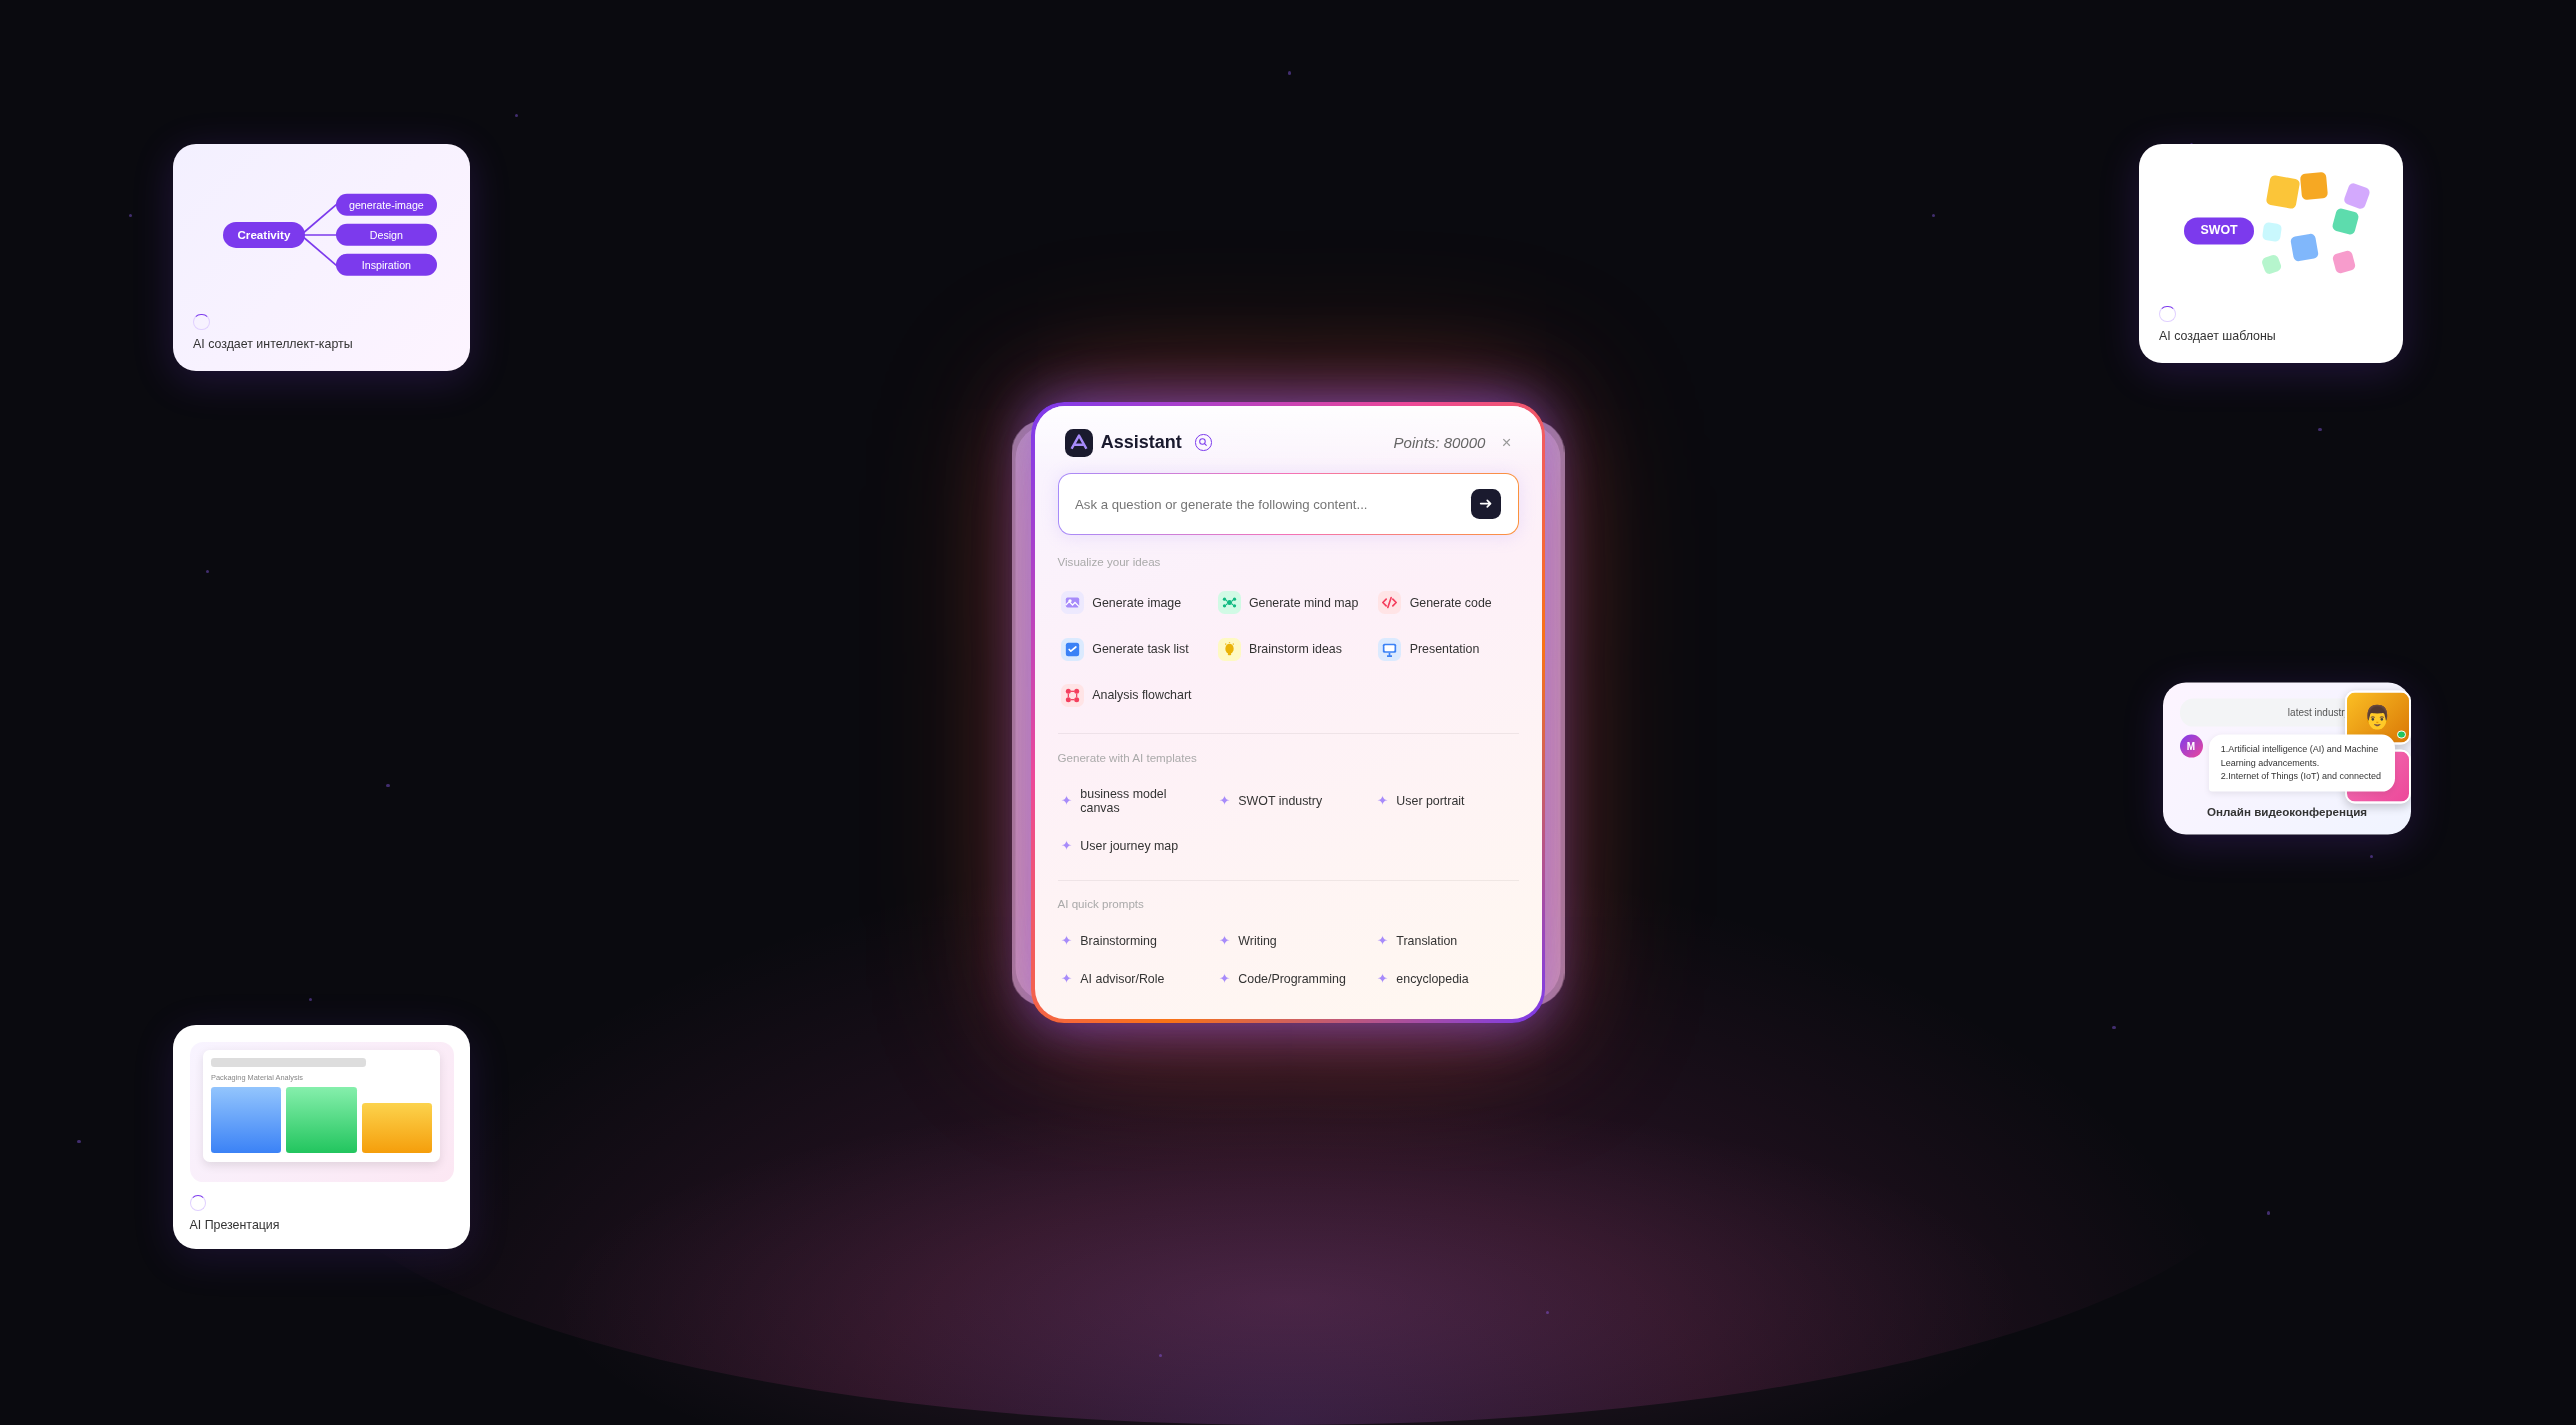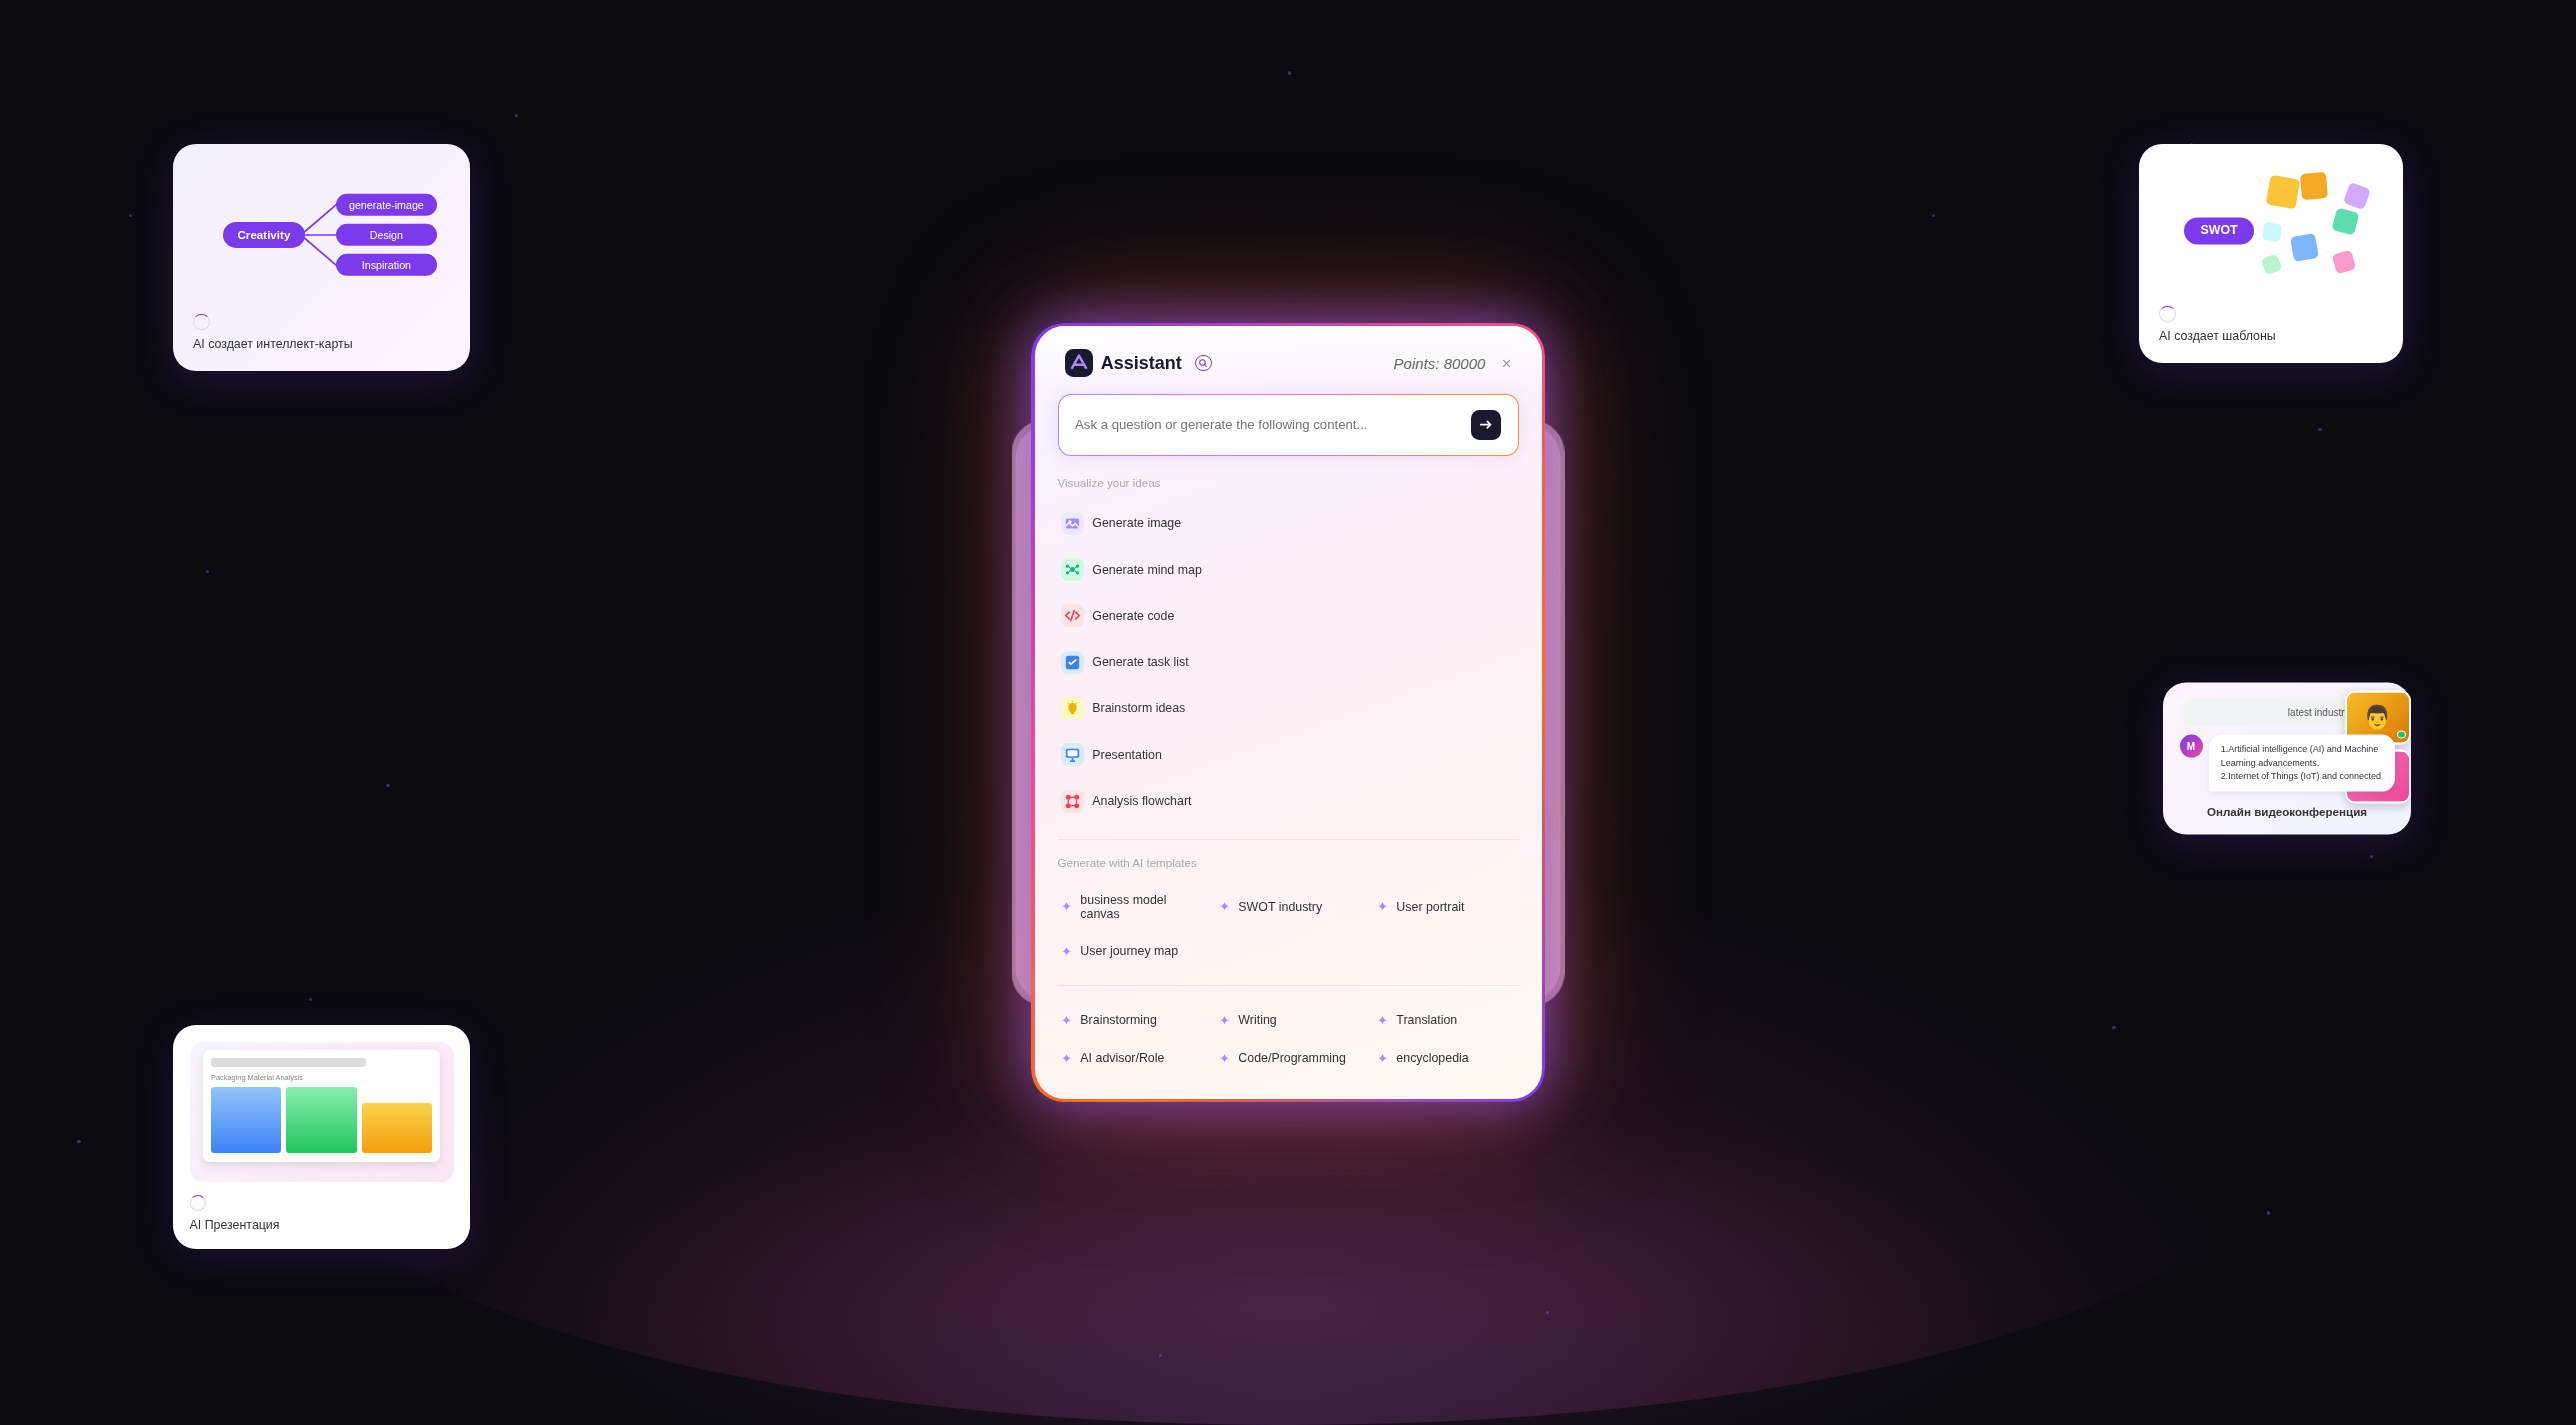--- a/index.html
+++ b/index.html
@@ -194,21 +194,21 @@
     .section-title {
       font-size: 11.6px;
       color: #aaa;
       font-weight: 400;
       padding: 0 23px 13.2px;
     }
 
     
     .feature-grid {
       display: grid;
-      grid-template-columns: repeat(1, 1fr);
+      grid-template-columns: repeat(3, 1fr);
       gap: 3.3px 0;
       padding: 0 16.5px 16.5px;
     }
 
     .feature-item {
       display: flex;
       align-items: center;
       gap: 8.3px;
       padding: 10px 10px;
       border-radius: 10px;
@@ -893,20 +893,21 @@
 
           <div class="template-item">
             <span class="sparkle-icon">✦</span>
             <span class="template-label">User journey map</span>
           </div>
 
         </div>
 
         <div class="divider-line"></div>
 
+        <div class="section-title">AI quick prompts</div>
         <div class="prompts-grid">
 
           <div class="prompt-item">
             <span class="sparkle-icon">✦</span>
             <span class="prompt-label">Brainstorming</span>
           </div>
 
           <div class="prompt-item">
             <span class="sparkle-icon">✦</span>
             <span class="prompt-label">Writing</span>

